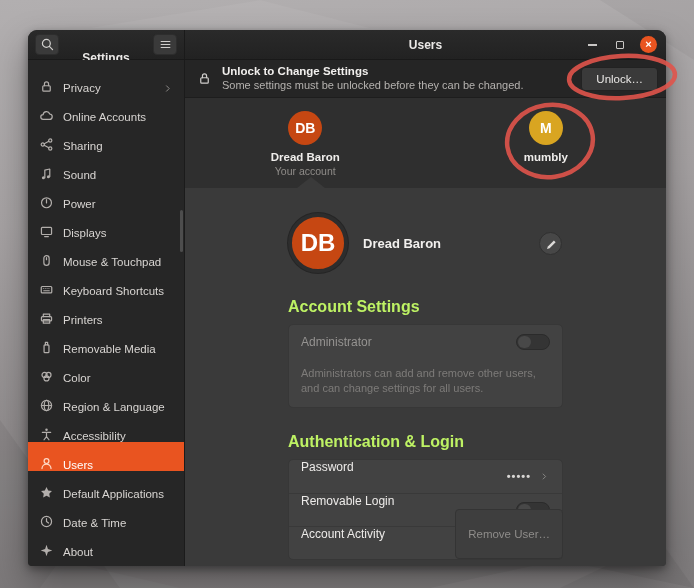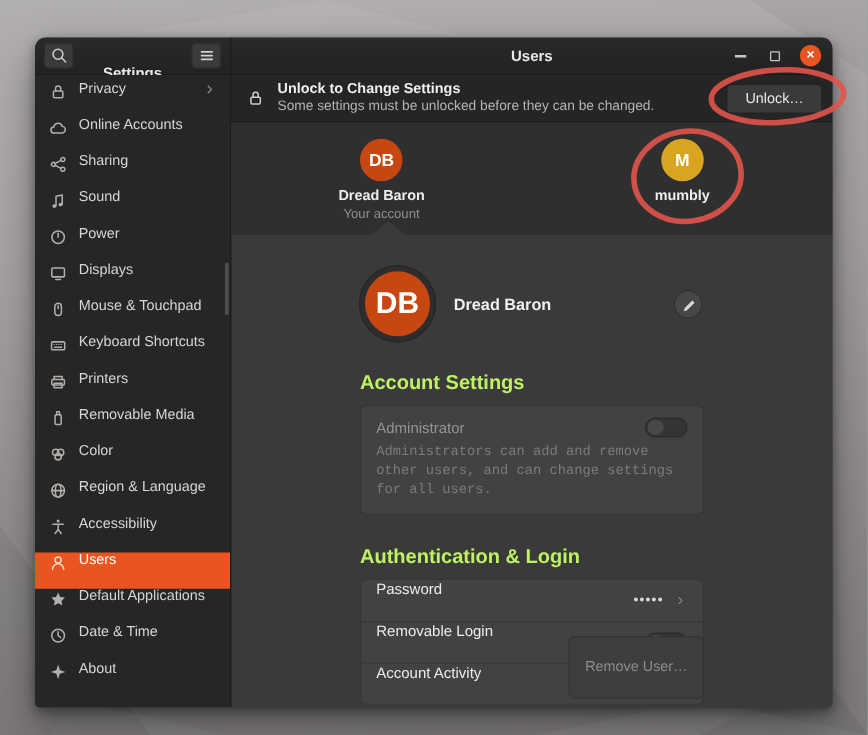--- a/index.html
+++ b/index.html
@@ -28,21 +28,21 @@
   .win-controls { margin-left:auto; display:flex; align-items:center; gap:12px; padding-right:9px; position:relative; z-index:1; }
   .win-min { width:16px; height:16px; display:flex; align-items:center; justify-content:center; }
   .win-min i { display:block; width:9px; height:2px; background:#c9c7c5; }
   .win-max { width:16px; height:16px; display:flex; align-items:center; justify-content:center; }
   .win-max i { display:block; width:8px; height:8px; border:1.5px solid #c9c7c5; border-radius:1px; }
   .win-close { width:17px; height:17px; border-radius:50%; background:#e95420;
                display:flex; align-items:center; justify-content:center; color:#fff; font-size:11px; line-height:1; font-weight:bold; }
 
   .body-row { flex:1; display:flex; min-height:0; }
   .sidebar { width:157px; flex:none; background:#262626; border-right:1px solid #1b1b1b; padding-top:5px; position:relative; }
-  .side-item { height:29px; display:flex; align-items:flex-start; gap:9px; padding:0 10px; color:#d8d5d2; font-size:11.5px; cursor:default; }
+  .side-item { height:29px; display:flex; align-items:flex-end; gap:9px; padding:0 10px; color:#d8d5d2; font-size:11.5px; cursor:default; }
   .side-item .icon { width:16px; height:16px; flex:none; color:#b2aeab; display:flex; align-items:center; justify-content:center; }
   .side-item.selected { background:#e95420; color:#ffffff; }
   .side-item.selected .icon { color:#ffd9c6; }
   .side-chevron { margin-left:auto; color:#8f8d8b; width:12px; height:12px; display:flex; align-items:center; }
   .side-scrollbar { position:absolute; right:1px; top:150px; width:3px; height:42px; border-radius:2px; background:#4d4d4d; }
 
   .main { flex:1; display:flex; flex-direction:column; min-width:0; background:#3a3a3a; }
   .unlock-bar { height:38px; flex:none; background:#252525; border-bottom:1px solid #1d1d1d;
                 display:flex; align-items:center; gap:9px; padding:0 8px 0 12px; }
   .unlock-bar .icon { width:16px; height:16px; color:#cfcdcb; flex:none; }
@@ -70,21 +70,21 @@
   .edit-btn { position:absolute; right:1px; width:23px; height:23px; border-radius:50%;
               background:#474747; border:1px solid #303030; color:#dcdad8;
               display:flex; align-items:center; justify-content:center; }
   .edit-btn .icon { width:13px; height:13px; }
 
   .section-heading { margin-top:25px; font-size:16px; font-weight:bold; color:#bef264; }
   .box { margin-top:8px; background:#424242; border:1px solid #373737; border-radius:5px; }
   .admin-inner { padding:9px 12px 11px; }
   .admin-top { display:flex; align-items:center; justify-content:space-between; }
   .dim-label { font-size:12px; color:#959391; }
-  .admin-desc { margin-top:5px; font-size:11px; color:#7d7b79; line-height:1.35; width:238px;font-family:Liberation Mono, monospace; }
+  .admin-desc { margin-top:16px; font-size:11px; color:#7d7b79; line-height:1.35; width:238px; }
 
   .toggle { width:34px; height:16px; border-radius:9px; background:#343434; border:1px solid #2b2b2b; position:relative; flex:none; }
   .toggle .knob { position:absolute; left:1px; top:1px; width:13px; height:12px; border-radius:7px; background:#484848; }
 
   .row { height:33px; display:flex; padding:0 12px; }
   .row + .row { border-top:1px solid #393939; }
   .row-label { font-size:12px; color:#edebe9; }
   .row-right { margin-left:auto; display:flex; align-items:center; gap:8px; }
   .row-value { font-size:11.5px; color:#8f8d8b; }
   .password-dots { font-size:11px; font-weight:bold; color:#d8d6d4; letter-spacing:1px; }

